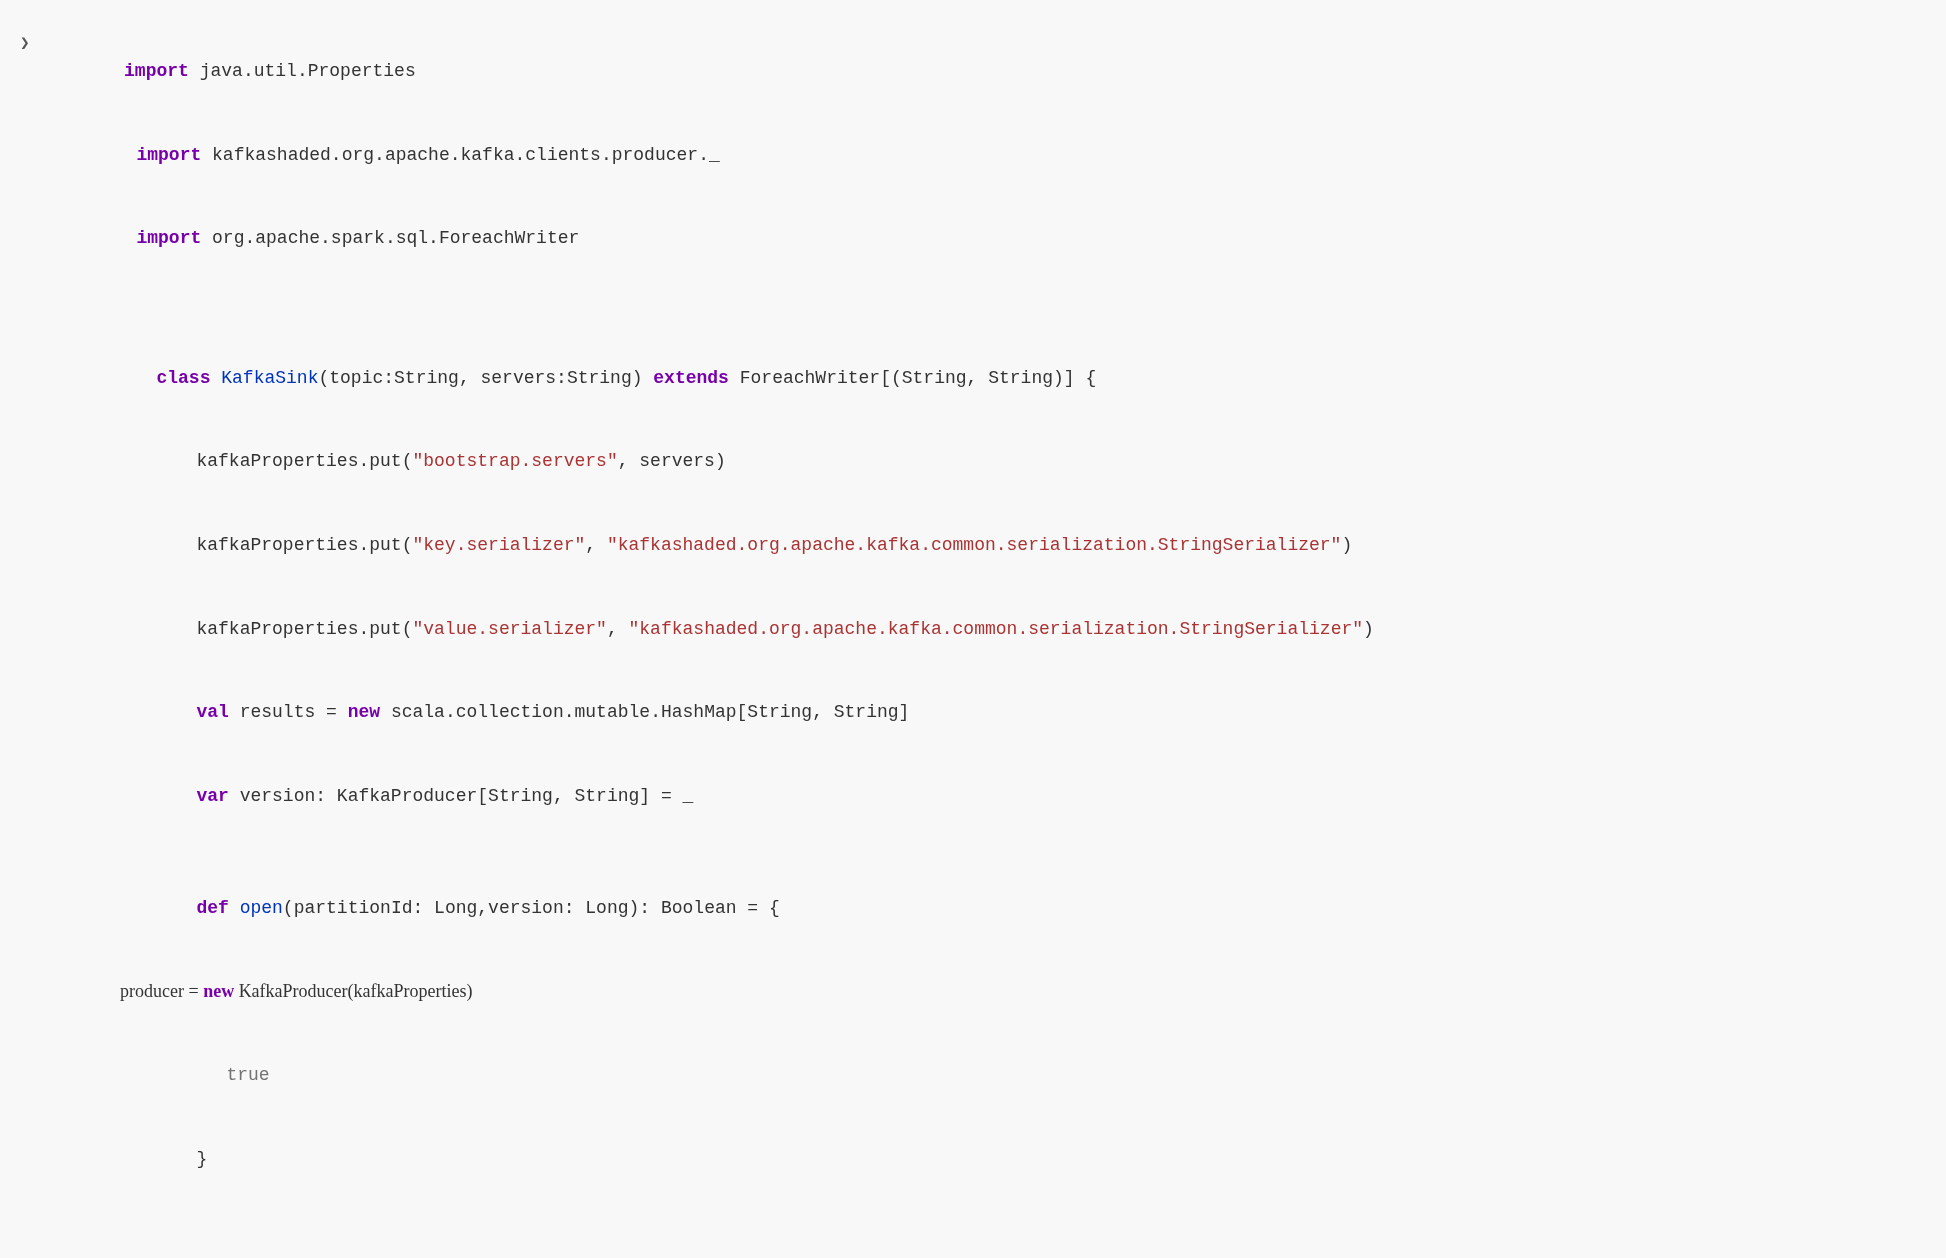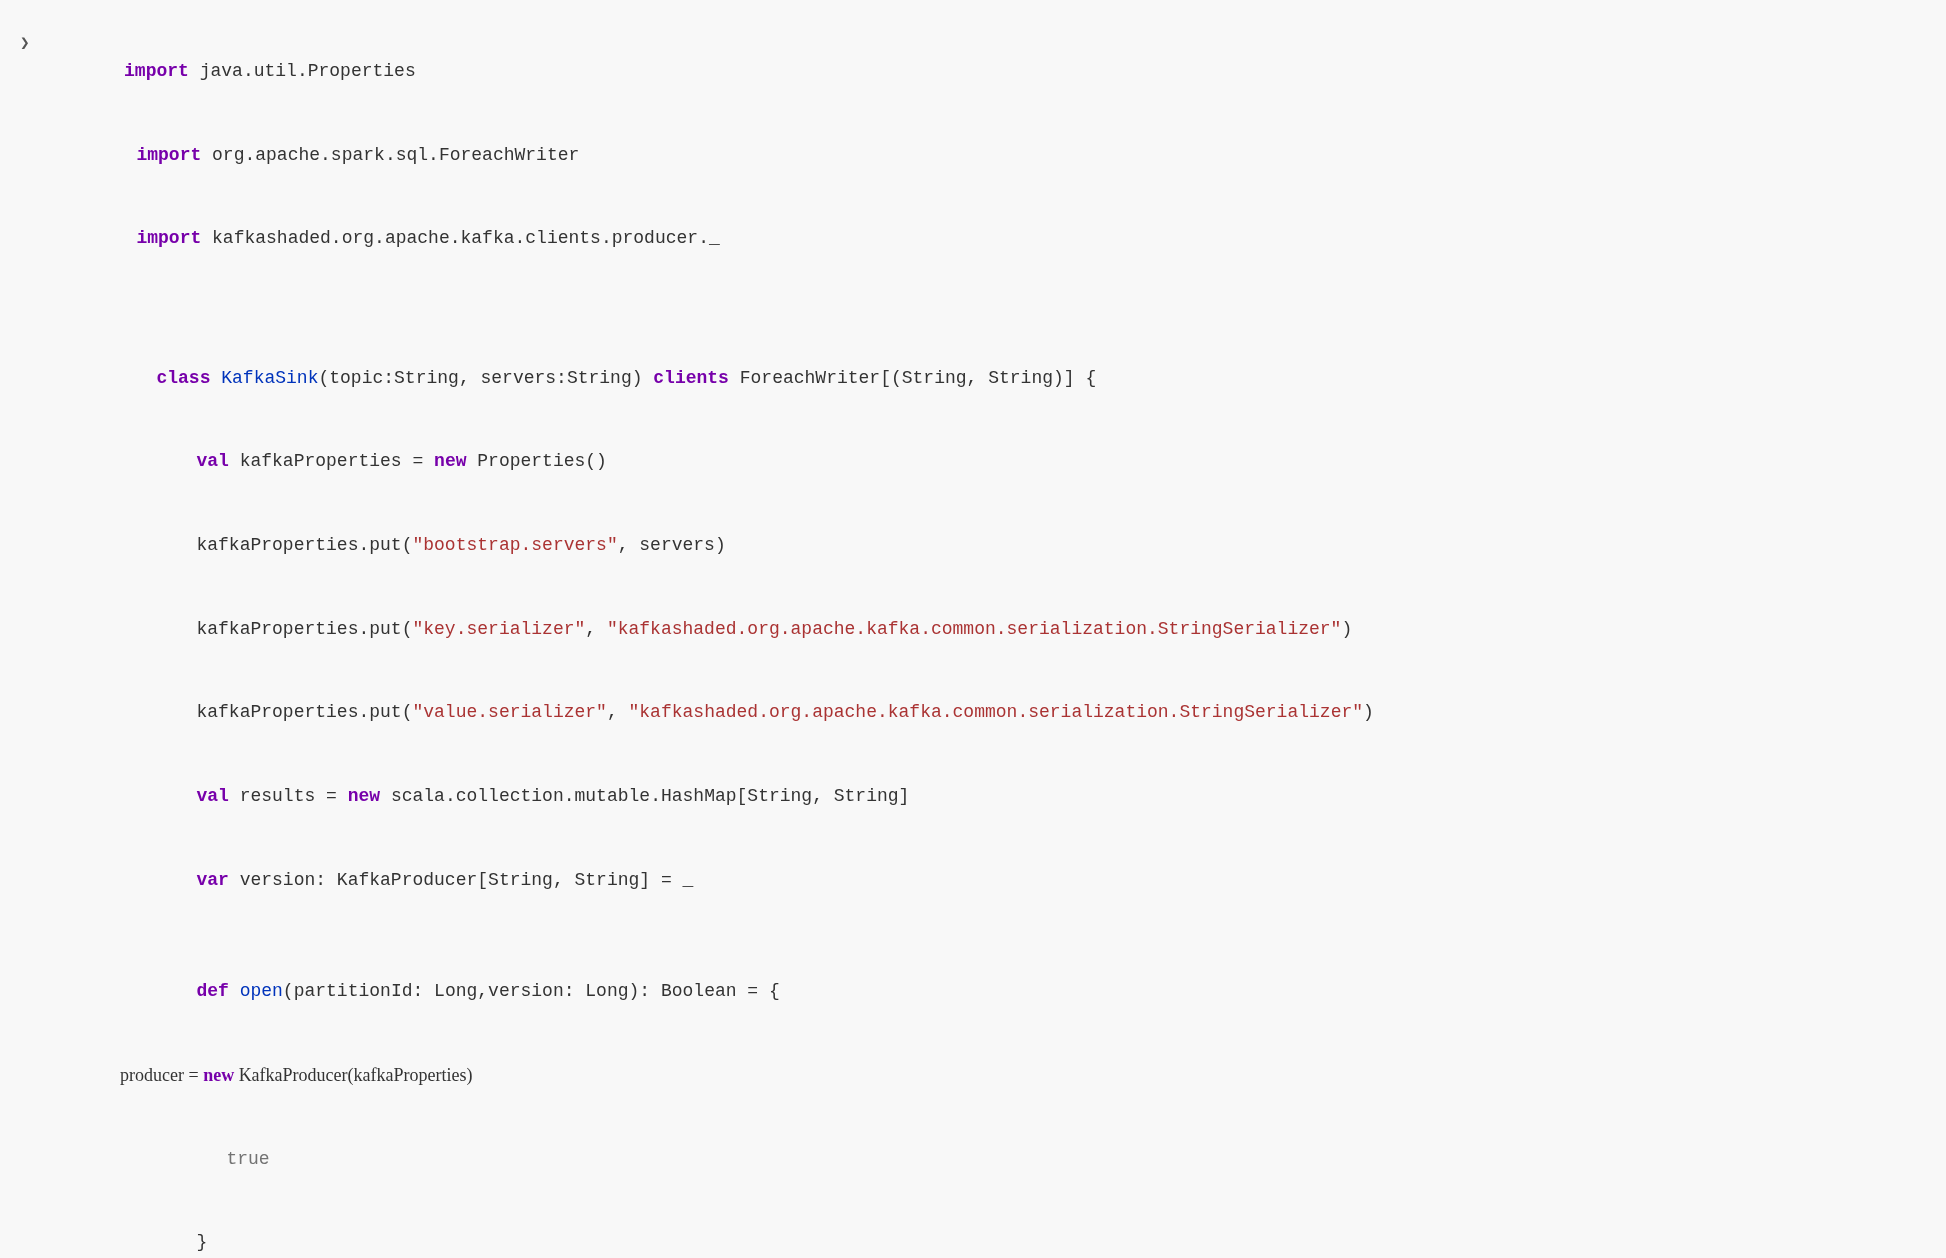--- a/index.html
+++ b/index.html
@@ -74,44 +74,39 @@
 
     <div class="line has-arrow">
       <span class="arrow">❯</span>
       <span class="line-content">
         <span class="kw-import">import </span><span class="cn-normal">java.util.Properties</span>
       </span>
     </div>
 
     <div class="line">
       <span class="line-content">
-        <span class="kw-import">import </span><span class="cn-normal">org.apache.spark.sql.ForeachWriter</span>
+        <span class="kw-import">import </span><span class="cn-normal">kafkashaded.org.apache.kafka.clients.producer._</span>
       </span>
     </div>
 
     <div class="line">
       <span class="line-content">
-        <span class="kw-import">import </span><span class="cn-normal">kafkashaded.org.apache.kafka.clients.producer._</span>
+        <span class="kw-import">import </span><span class="cn-normal">org.apache.spark.sql.ForeachWriter</span>
       </span>
     </div>
 
     <div class="line">&nbsp;</div>
     <div class="line">&nbsp;</div>
 
     <div class="line" style="padding-left: 70px;">
       <span class="line-content">
-        <span class="kw-class">class </span><span class="cn-class-name">KafkaSink</span><span class="cn-normal">(topic:String, servers:String) </span><span class="kw-extends">clients </span><span class="cn-normal">ForeachWriter[(String, String)] {</span>
+        <span class="kw-class">class </span><span class="cn-class-name">KafkaSink</span><span class="cn-normal">(topic:String, servers:String) </span><span class="kw-extends">extends </span><span class="cn-normal">ForeachWriter[(String, String)] {</span>
       </span>
     </div>
 
-    <div class="line" style="padding-left: 110px;">
-      <span class="line-content">
-        <span class="kw-val">val </span><span class="cn-normal">kafkaProperties = </span><span class="kw-new">new </span><span class="cn-normal">Properties()</span>
-      </span>
-    </div>
 
     <div class="line" style="padding-left: 110px;">
       <span class="line-content">
         <span class="cn-normal">kafkaProperties.put(</span><span class="cn-string">"bootstrap.servers"</span><span class="cn-normal">, servers)</span>
       </span>
     </div>
 
     <div class="line" style="padding-left: 110px;">
       <span class="line-content">
         <span class="cn-normal">kafkaProperties.put(</span><span class="cn-string">"key.serializer"</span><span class="cn-normal">, </span><span class="cn-string">"kafkashaded.org.apache.kafka.common.serialization.StringSerializer"</span><span class="cn-normal">)</span>

